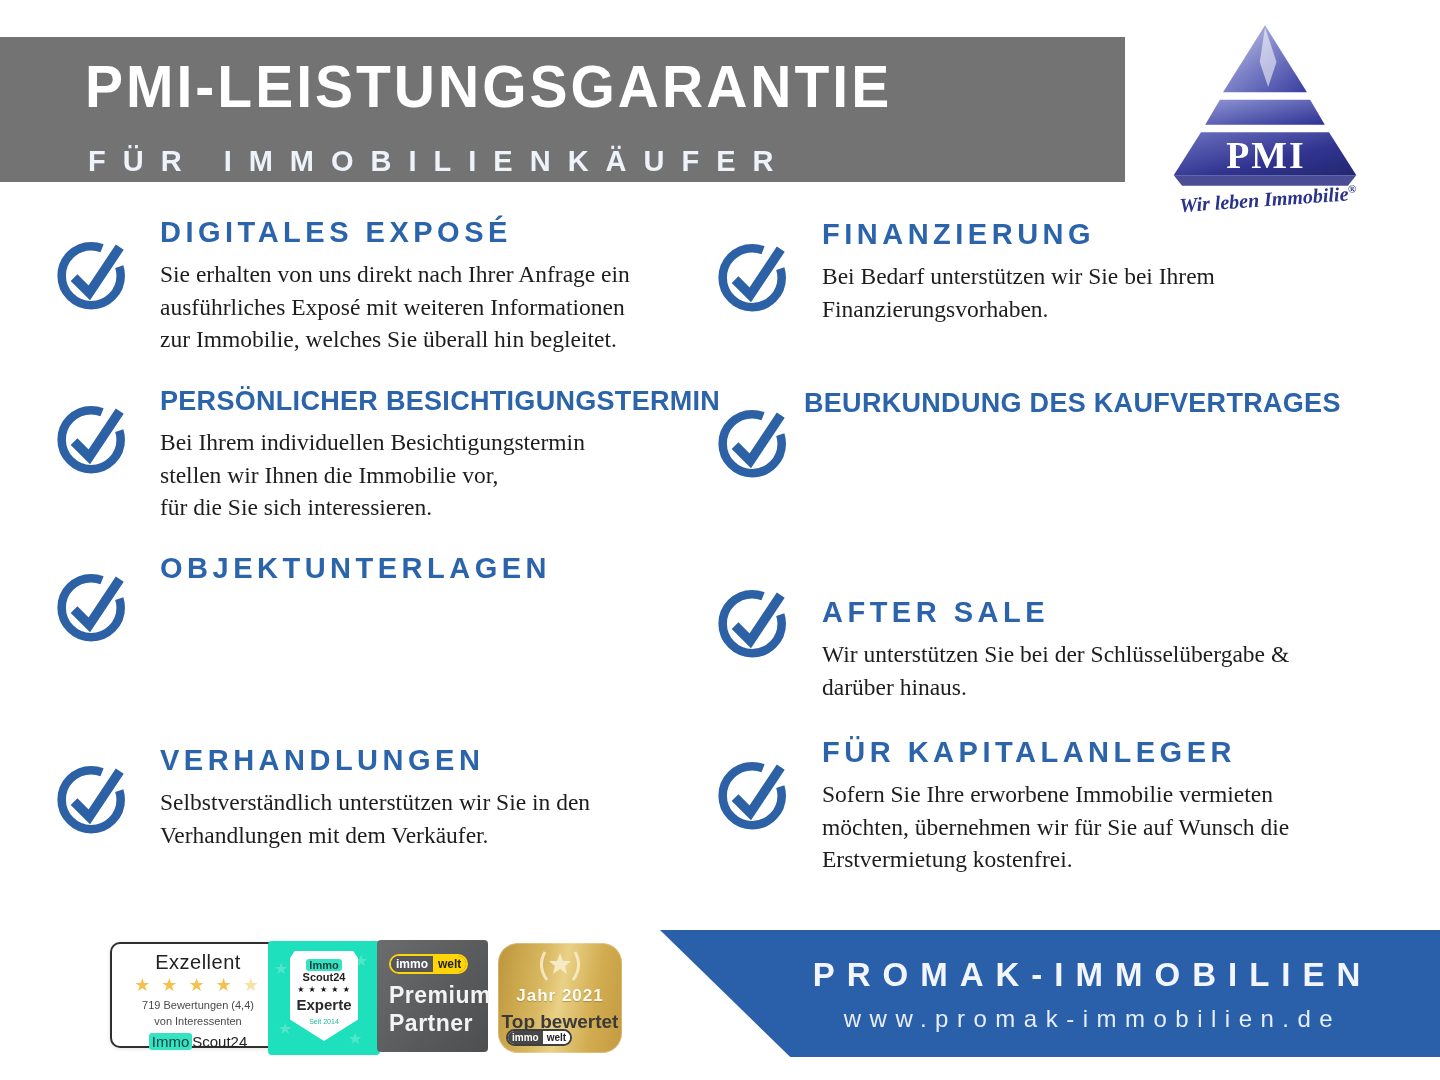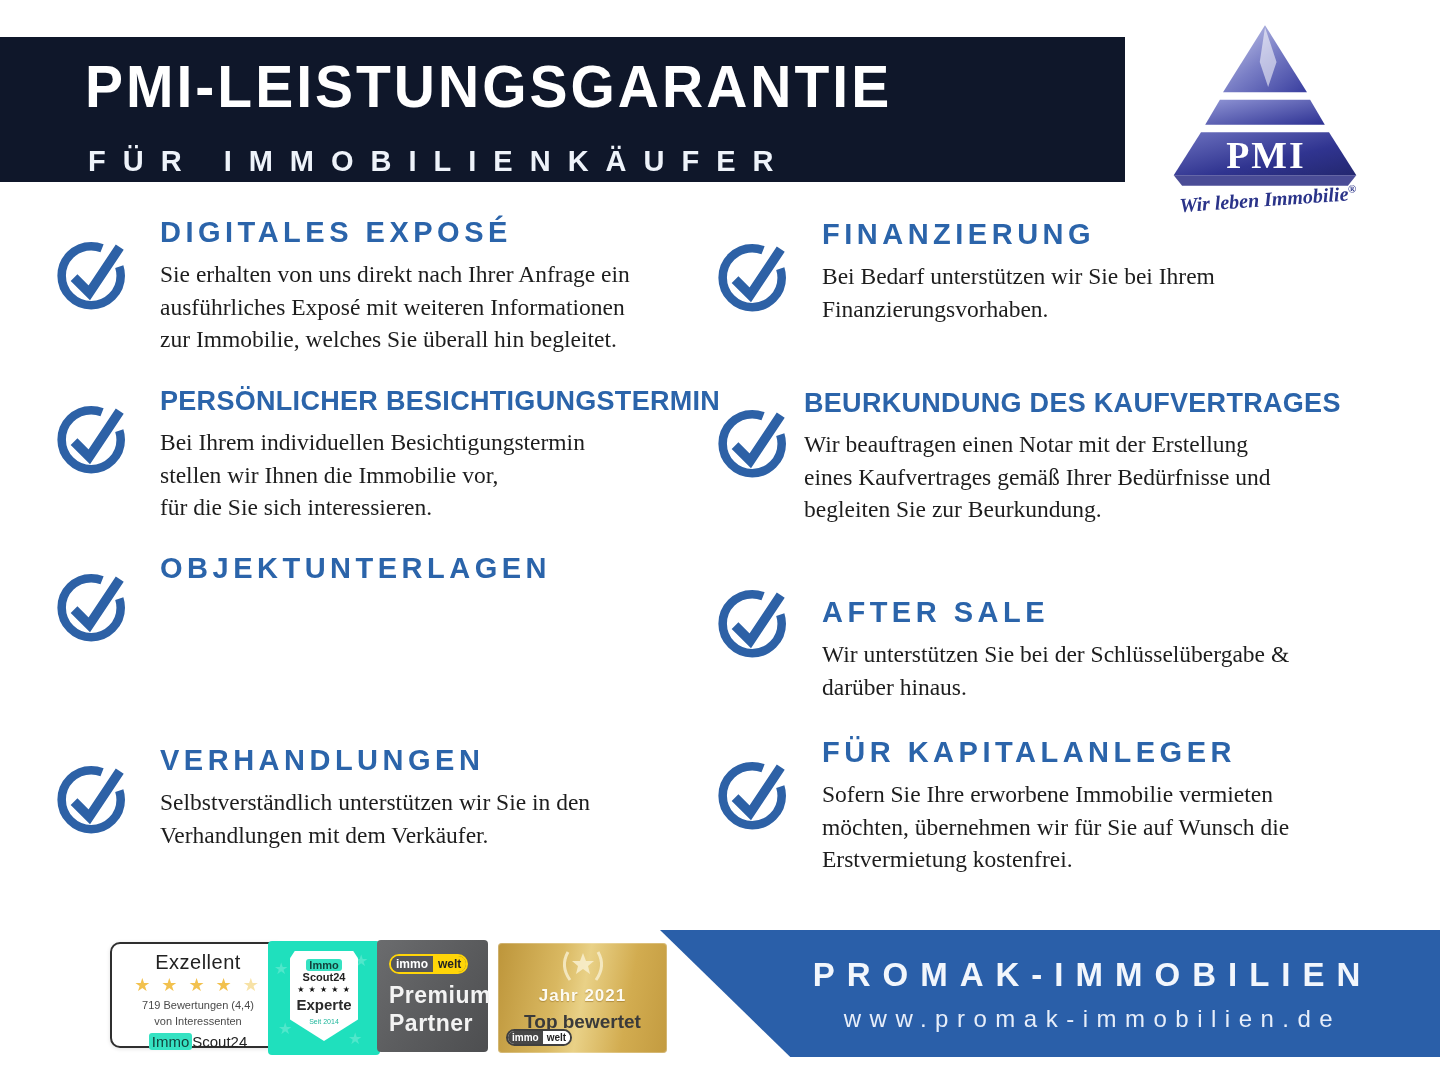--- a/index.html
+++ b/index.html
@@ -1,20 +1,20 @@
 <!DOCTYPE html>
 <html><head>
 <meta charset="utf-8">
 <style>
   html,body{margin:0;padding:0;background:#ffffff;}
   .page{position:relative;width:1440px;height:1080px;background:#fff;overflow:hidden;
         font-family:"Liberation Sans",sans-serif;}
 
   
-  .top-banner{position:absolute;left:0;top:37px;width:1125px;height:145px;background:#0f172a;
+  .top-banner{position:absolute;left:0;top:37px;width:1125px;height:145px;background:#737373;
 et    clip-path:polygon(0 0,91.4% 0,100% 100%,0 100%);}
   .top-banner .title{position:absolute;left:85px;top:14px;color:#ffffff;font-weight:bold;
     font-size:57px;letter-spacing:3px;white-space:nowrap;transform:scaleY(1.05);transform-origin:top left;}
   .top-banner .subtitle{position:absolute;left:88px;top:108px;color:#eef3fa;font-weight:bold;
     font-size:29px;letter-spacing:17px;white-space:nowrap;}
 
   
   .pmi-logo{position:absolute;left:1160px;top:22px;width:210px;height:200px;}
   .pmi-logo svg{display:block;}
   .pmi-tagline{position:absolute;left:8px;top:166px;width:200px;text-align:center;
@@ -53,21 +53,21 @@
 
   .b-premium{left:377px;top:940px;width:111px;height:112px;border-radius:4px;
     background:linear-gradient(125deg,#6b6c6e 0%,#5d5e60 45%,#4d4e50 100%);padding:14px 0 0 12px;}
   .iw-pill{display:inline-flex;border:2px solid #ffd508;border-radius:999px;overflow:hidden;
     font-size:12px;font-weight:bold;line-height:16px;}
   .iw-immo{background:#55565a;color:#fff;padding:0 5px;}
   .iw-welt{background:#ffd508;color:#222;padding:0 5px;}
   .b-premium .pp-line{color:#f3f3f3;font-weight:bold;font-size:23px;line-height:26px;margin-top:2px;letter-spacing:.5px;}
   .b-premium .pp-line:first-of-type{margin-top:8px;}
 
-  .b-gold{left:498px;top:943px;width:169px;height:110px;border-radius:4px;text-align:center;
+  .b-gold{left:498px;top:943px;width:124px;height:110px;border-radius:20px;text-align:center;
     background:linear-gradient(100deg,#bd953a 0%,#d9b861 35%,#e9d187 50%,#d2ac50 75%,#c39b40 100%);
     box-shadow:inset 0 0 0 1px rgba(255,255,255,.25);}
   .b-gold .laurel{margin-top:6px;}
   .b-gold .gy{color:#fdfbf2;font-weight:bold;font-size:17px;letter-spacing:1px;line-height:18px;text-shadow:0 1px 1px rgba(140,100,20,.5);}
   .b-gold .gt{color:#3a3a3a;font-weight:bold;font-size:19px;line-height:22px;margin-top:6px;}
   .gold-pill{position:absolute;left:8px;bottom:7px;display:inline-flex;border:2px solid #3f3f3f;
     border-radius:999px;overflow:hidden;font-size:10px;font-weight:bold;line-height:13px;background:#fff;}
   .gold-pill .gp-immo{background:#474747;color:#fff;padding:0 4px;}
   .gold-pill .gp-welt{background:#ffffff;color:#222;padding:0 4px;}
 
@@ -176,23 +176,20 @@
   </div>
 
   <div class="check" style="left:716px;top:396px;">
   <svg width="80" height="84" viewBox="0 0 84 84">
     <circle cx="38" cy="48" r="31" fill="none" stroke="#2d61a6" stroke-width="9" pathLength="100" stroke-dasharray="81 14"></circle>
     <path d="M20 50 L36 66 L68 18" fill="none" stroke="#2d61a6" stroke-width="10" stroke-linecap="butt"></path>
   </svg>
 </div>
   <div class="item" style="left:804px;top:388px;width:580px;">
     <div class="head tight">BEURKUNDUNG DES KAUFVERTRAGES</div>
-    <div class="body">Wir beauftragen einen Notar mit der Erstellung
-eines Kaufvertrages gemäß Ihrer Bedürfnisse und
-begleiten Sie zur Beurkundung.</div>
   </div>
 
   <div class="check" style="left:716px;top:576px;">
   <svg width="80" height="84" viewBox="0 0 84 84">
     <circle cx="38" cy="48" r="31" fill="none" stroke="#2d61a6" stroke-width="9" pathLength="100" stroke-dasharray="81 14"></circle>
     <path d="M20 50 L36 66 L68 18" fill="none" stroke="#2d61a6" stroke-width="10" stroke-linecap="butt"></path>
   </svg>
 </div>
   <div class="item" style="left:822px;top:564px;width:580px;margin-top:32px;">
     <div class="head">AFTER SALE</div>

